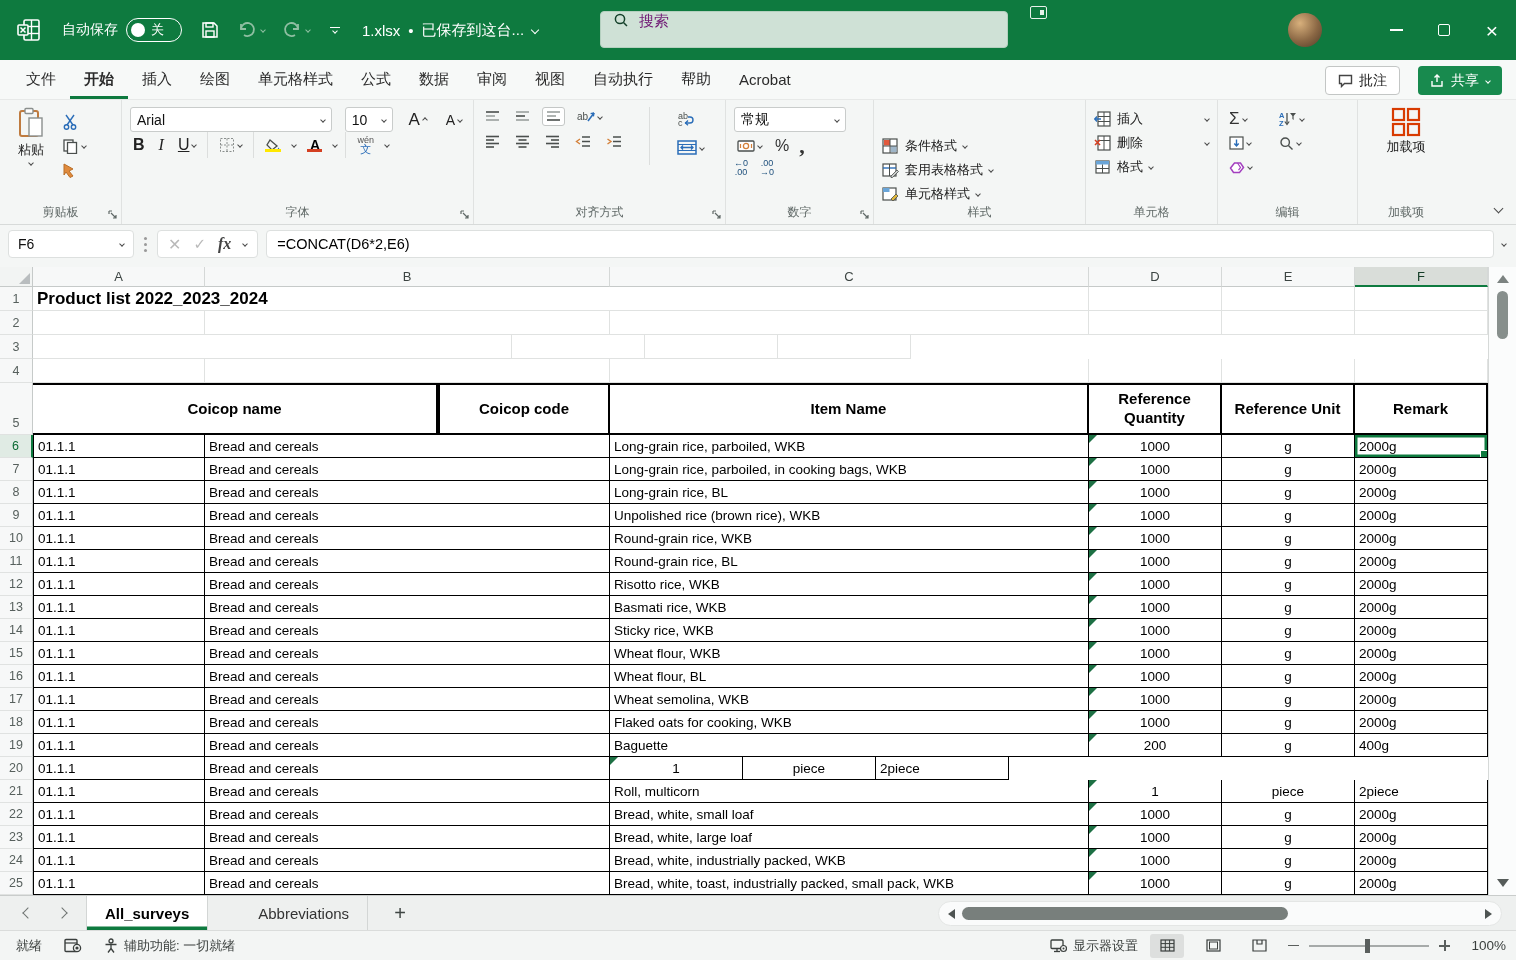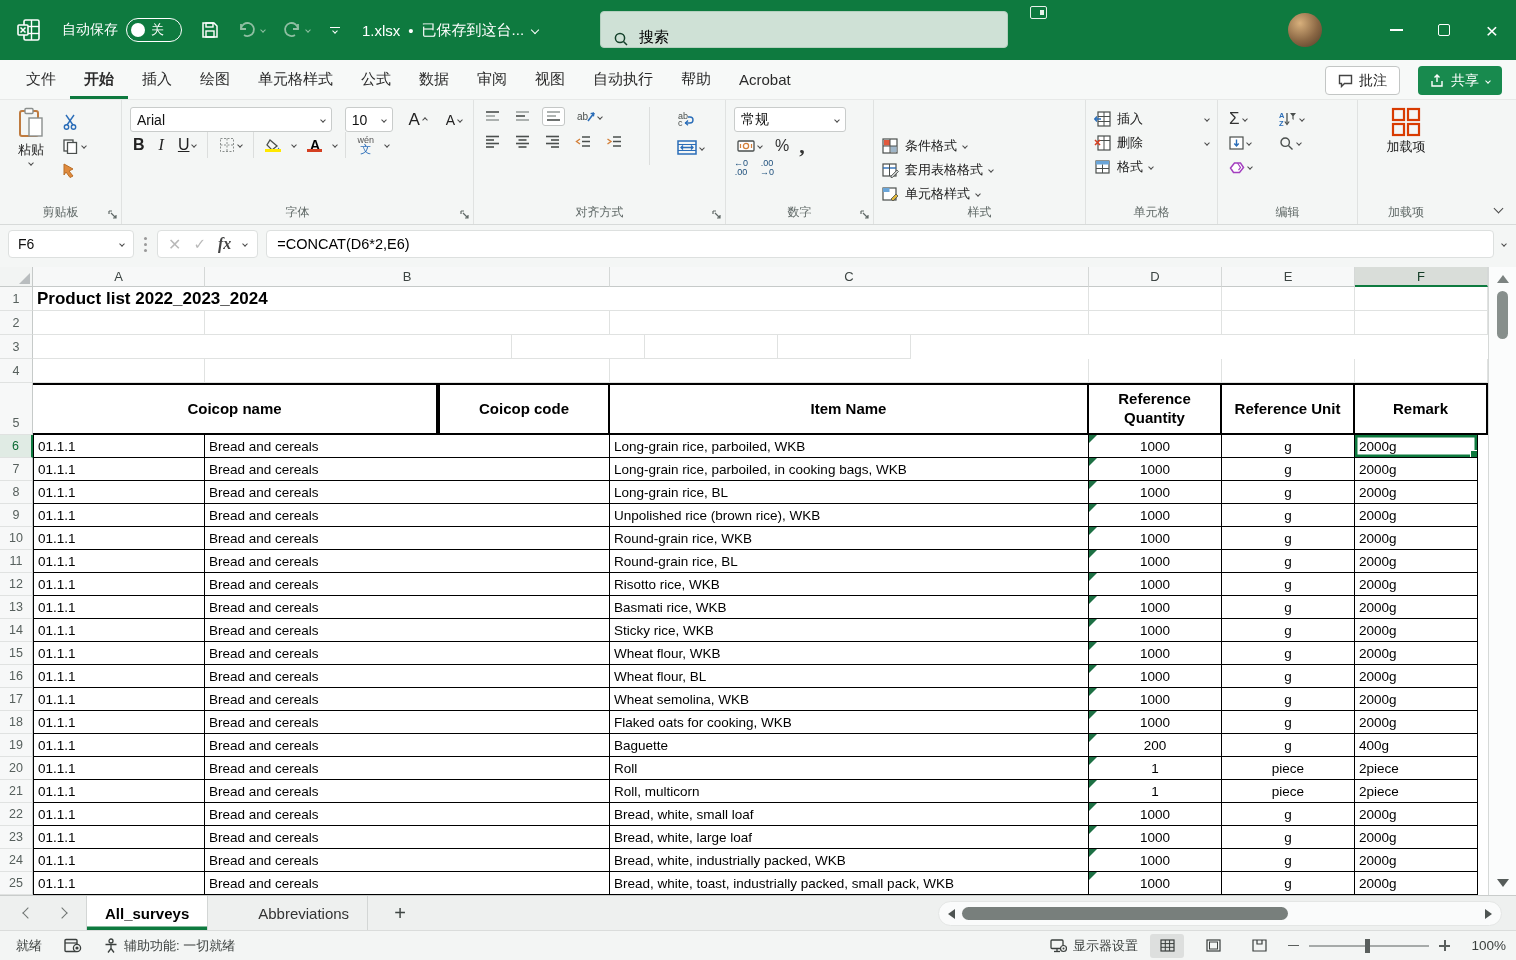--- a/index.html
+++ b/index.html
@@ -8,21 +8,21 @@
 i.chv.w{border-color:#fff;}
 i.chv.dis{border-color:#8fbfa2;}
 i.chv.sm{width:4px;height:4px;}
 
 .titlebar{height:60px;background:#0e7a3f;display:flex;align-items:center;color:#fff;position:relative;}
 .tb-item{display:flex;align-items:center;gap:6px;font-size:14px;}
 .autosave-toggle{width:56px;height:24px;border:1.5px solid #fff;border-radius:13px;display:flex;align-items:center;padding:0 6px 0 4px;gap:6px;}
 .autosave-knob{width:14px;height:14px;border-radius:50%;background:#fff;}
 .qa-btn{margin-left:16px;display:flex;align-items:center;gap:3px;}
 .fname{margin-left:22px;font-size:15px;display:flex;align-items:center;gap:8px;}
-.searchbox{position:absolute;left:600px;top:11px;width:408px;height:37px;background:#cfe1d6;border:1px solid #b4d0bf;border-radius:4px;display:flex;align-items:flex-end;padding:0 12px;gap:10px;color:#000000;font-size:15px;}
+.searchbox{position:absolute;left:600px;top:11px;width:408px;height:37px;background:#cfe1d6;border:1px solid #b4d0bf;border-radius:4px;display:flex;align-items:flex-start;padding:0 12px;gap:10px;color:#701a75;font-size:15px;}
 .avatar{position:absolute;left:1288px;top:13px;width:34px;height:34px;border-radius:50%;background:radial-gradient(circle at 35% 30%,#d8b07c,#8a6744 55%,#4e3a27);}
 .winbtns{position:absolute;right:0;top:0;height:100%;display:flex;}
 .winbtn{width:48px;height:100%;display:flex;align-items:center;justify-content:center;}
 .min-glyph{width:13px;height:1.6px;background:#fff;}
 .max-glyph{width:12px;height:12px;border:1.6px solid #fff;border-radius:2px;}
 .close-glyph{font-size:21px;line-height:1;}
 .presenter{position:absolute;left:1030px;top:6px;width:17px;height:13px;border:1.4px solid #e8f1ea;border-radius:2px;display:flex;align-items:center;justify-content:flex-end;padding-right:2px;}
 .presenter b{width:4px;height:5px;background:#e8f1ea;display:block;}
 
 .tabrow{height:40px;background:#f7f9f8;display:flex;align-items:stretch;padding-left:12px;position:relative;border-bottom:1px solid #e7e9e8;}
@@ -80,21 +80,21 @@
 .hrow .rnum{align-items:flex-end;padding-bottom:4px;justify-content:center;}
 .hc{border-top:2px solid #000;border-bottom:2px solid #000;border-right:2px solid #000;display:flex;align-items:center;justify-content:center;text-align:center;font-weight:bold;font-size:15px;color:#000;line-height:1.25;}
 .hc.first{border-left:2px solid #000;}
 .grow{display:flex;height:23px;font-size:13.5px;color:#000;}
 .cell{border-right:1px solid #000;border-bottom:1px solid #000;display:flex;align-items:center;white-space:nowrap;overflow:hidden;position:relative;background:#fff;}
 .cell.cA{width:172px;flex:none;border-left:1px solid #000;padding-left:4px;}
 .cell.cB{width:405px;flex:none;padding-left:4px;}
 .cell.cC{width:479px;flex:none;padding-left:4px;}
 .cell.cD{width:133px;flex:none;justify-content:center;}
 .cell.cE{width:133px;flex:none;justify-content:center;}
-.cell.cF{width:123px;flex:none;padding-left:4px;}
+.cell.cF{width:133px;flex:none;padding-left:4px;}
 .tri::before{content:'';position:absolute;left:0;top:0;border-top:8px solid #1d7044;border-right:8px solid transparent;}
 .selcell{box-shadow:inset 0 0 0 2.5px #0e7a3f;z-index:2;}
 .selcell::after{content:'';position:absolute;right:0;bottom:0;width:6px;height:6px;background:#0e7a3f;border-left:1.5px solid #fff;border-top:1.5px solid #fff;}
 .vscroll{width:28px;flex:none;background:#fbfcfc;border-left:1px solid #d6d9d8;position:relative;}
 .vs-up{position:absolute;top:8px;left:8px;border-left:6px solid transparent;border-right:6px solid transparent;border-bottom:8px solid #7c8381;}
 .vs-thumb{position:absolute;top:24px;left:8px;width:11px;height:48px;border-radius:6px;background:#878f8c;}
 .vs-down{position:absolute;bottom:8px;left:8px;border-left:6px solid transparent;border-right:6px solid transparent;border-top:8px solid #565c5a;}
 
 .sheetbar{height:35px;background:#eef0ef;border-top:1px solid #c9cccb;display:flex;align-items:stretch;position:relative;}
 .snav{display:flex;align-items:center;gap:26px;padding:0 20px 0 24px;}
@@ -815,21 +815,20 @@
           <div class="cell cB">Bread and cereals</div>
           <div class="cell cC">Baguette</div>
           <div class="cell cD tri">200</div>
           <div class="cell cE">g</div>
           <div class="cell cF">400g</div>
         </div>
         <div class="grow">
           <div class="rnum">20</div>
           <div class="cell cA">01.1.1</div>
           <div class="cell cB">Bread and cereals</div>
-          <div class="cell cC">Roll</div>
           <div class="cell cD tri">1</div>
           <div class="cell cE">piece</div>
           <div class="cell cF">2piece</div>
         </div>
         <div class="grow">
           <div class="rnum">21</div>
           <div class="cell cA">01.1.1</div>
           <div class="cell cB">Bread and cereals</div>
           <div class="cell cC">Roll, multicorn</div>
           <div class="cell cD tri">1</div>

